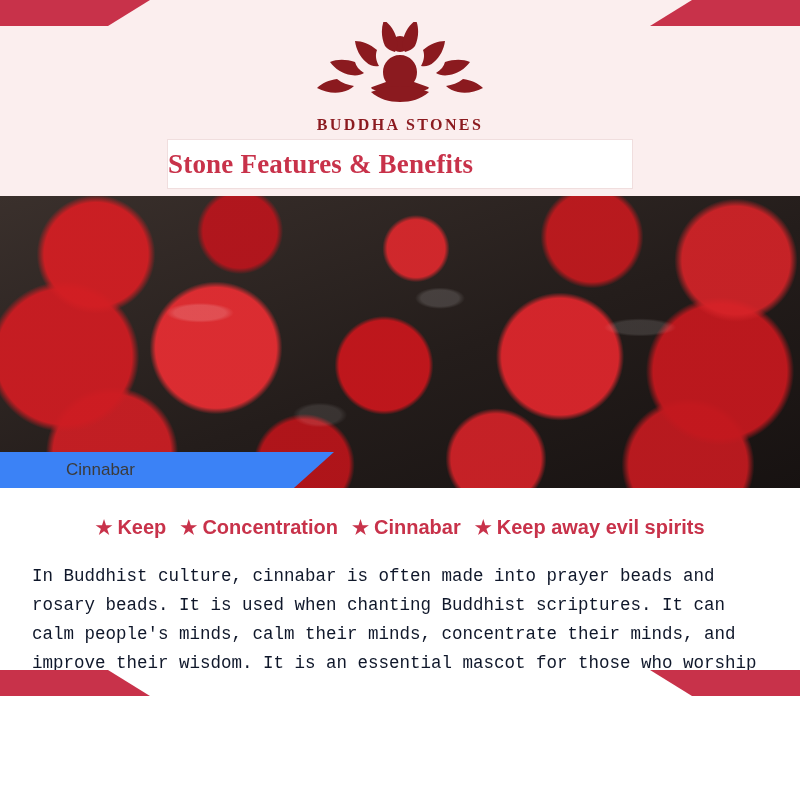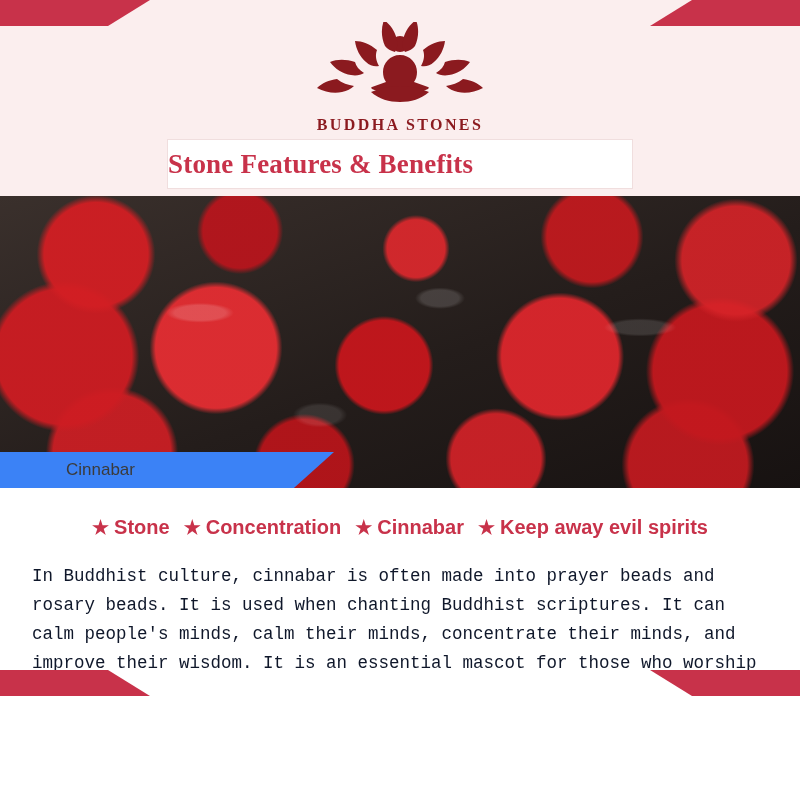--- a/index.html
+++ b/index.html
@@ -256,21 +256,21 @@
     <div class="hero-bg"></div>
     <div class="hero-sheen"></div>
     <div class="caption-tag">
       <span class="caption-tag-text">Cinnabar</span>
     </div>
   </div>
 
   <div class="benefits">
     <div class="benefit">
       <span class="benefit-star">★</span>
-      <span>Stone</span>
+      <span>Keep</span>
     </div>
     <div class="benefit">
       <span class="benefit-star">★</span>
       <span>Concentration</span>
     </div>
     <div class="benefit">
       <span class="benefit-star">★</span>
       <span>Cinnabar</span>
     </div>
     <div class="benefit">

